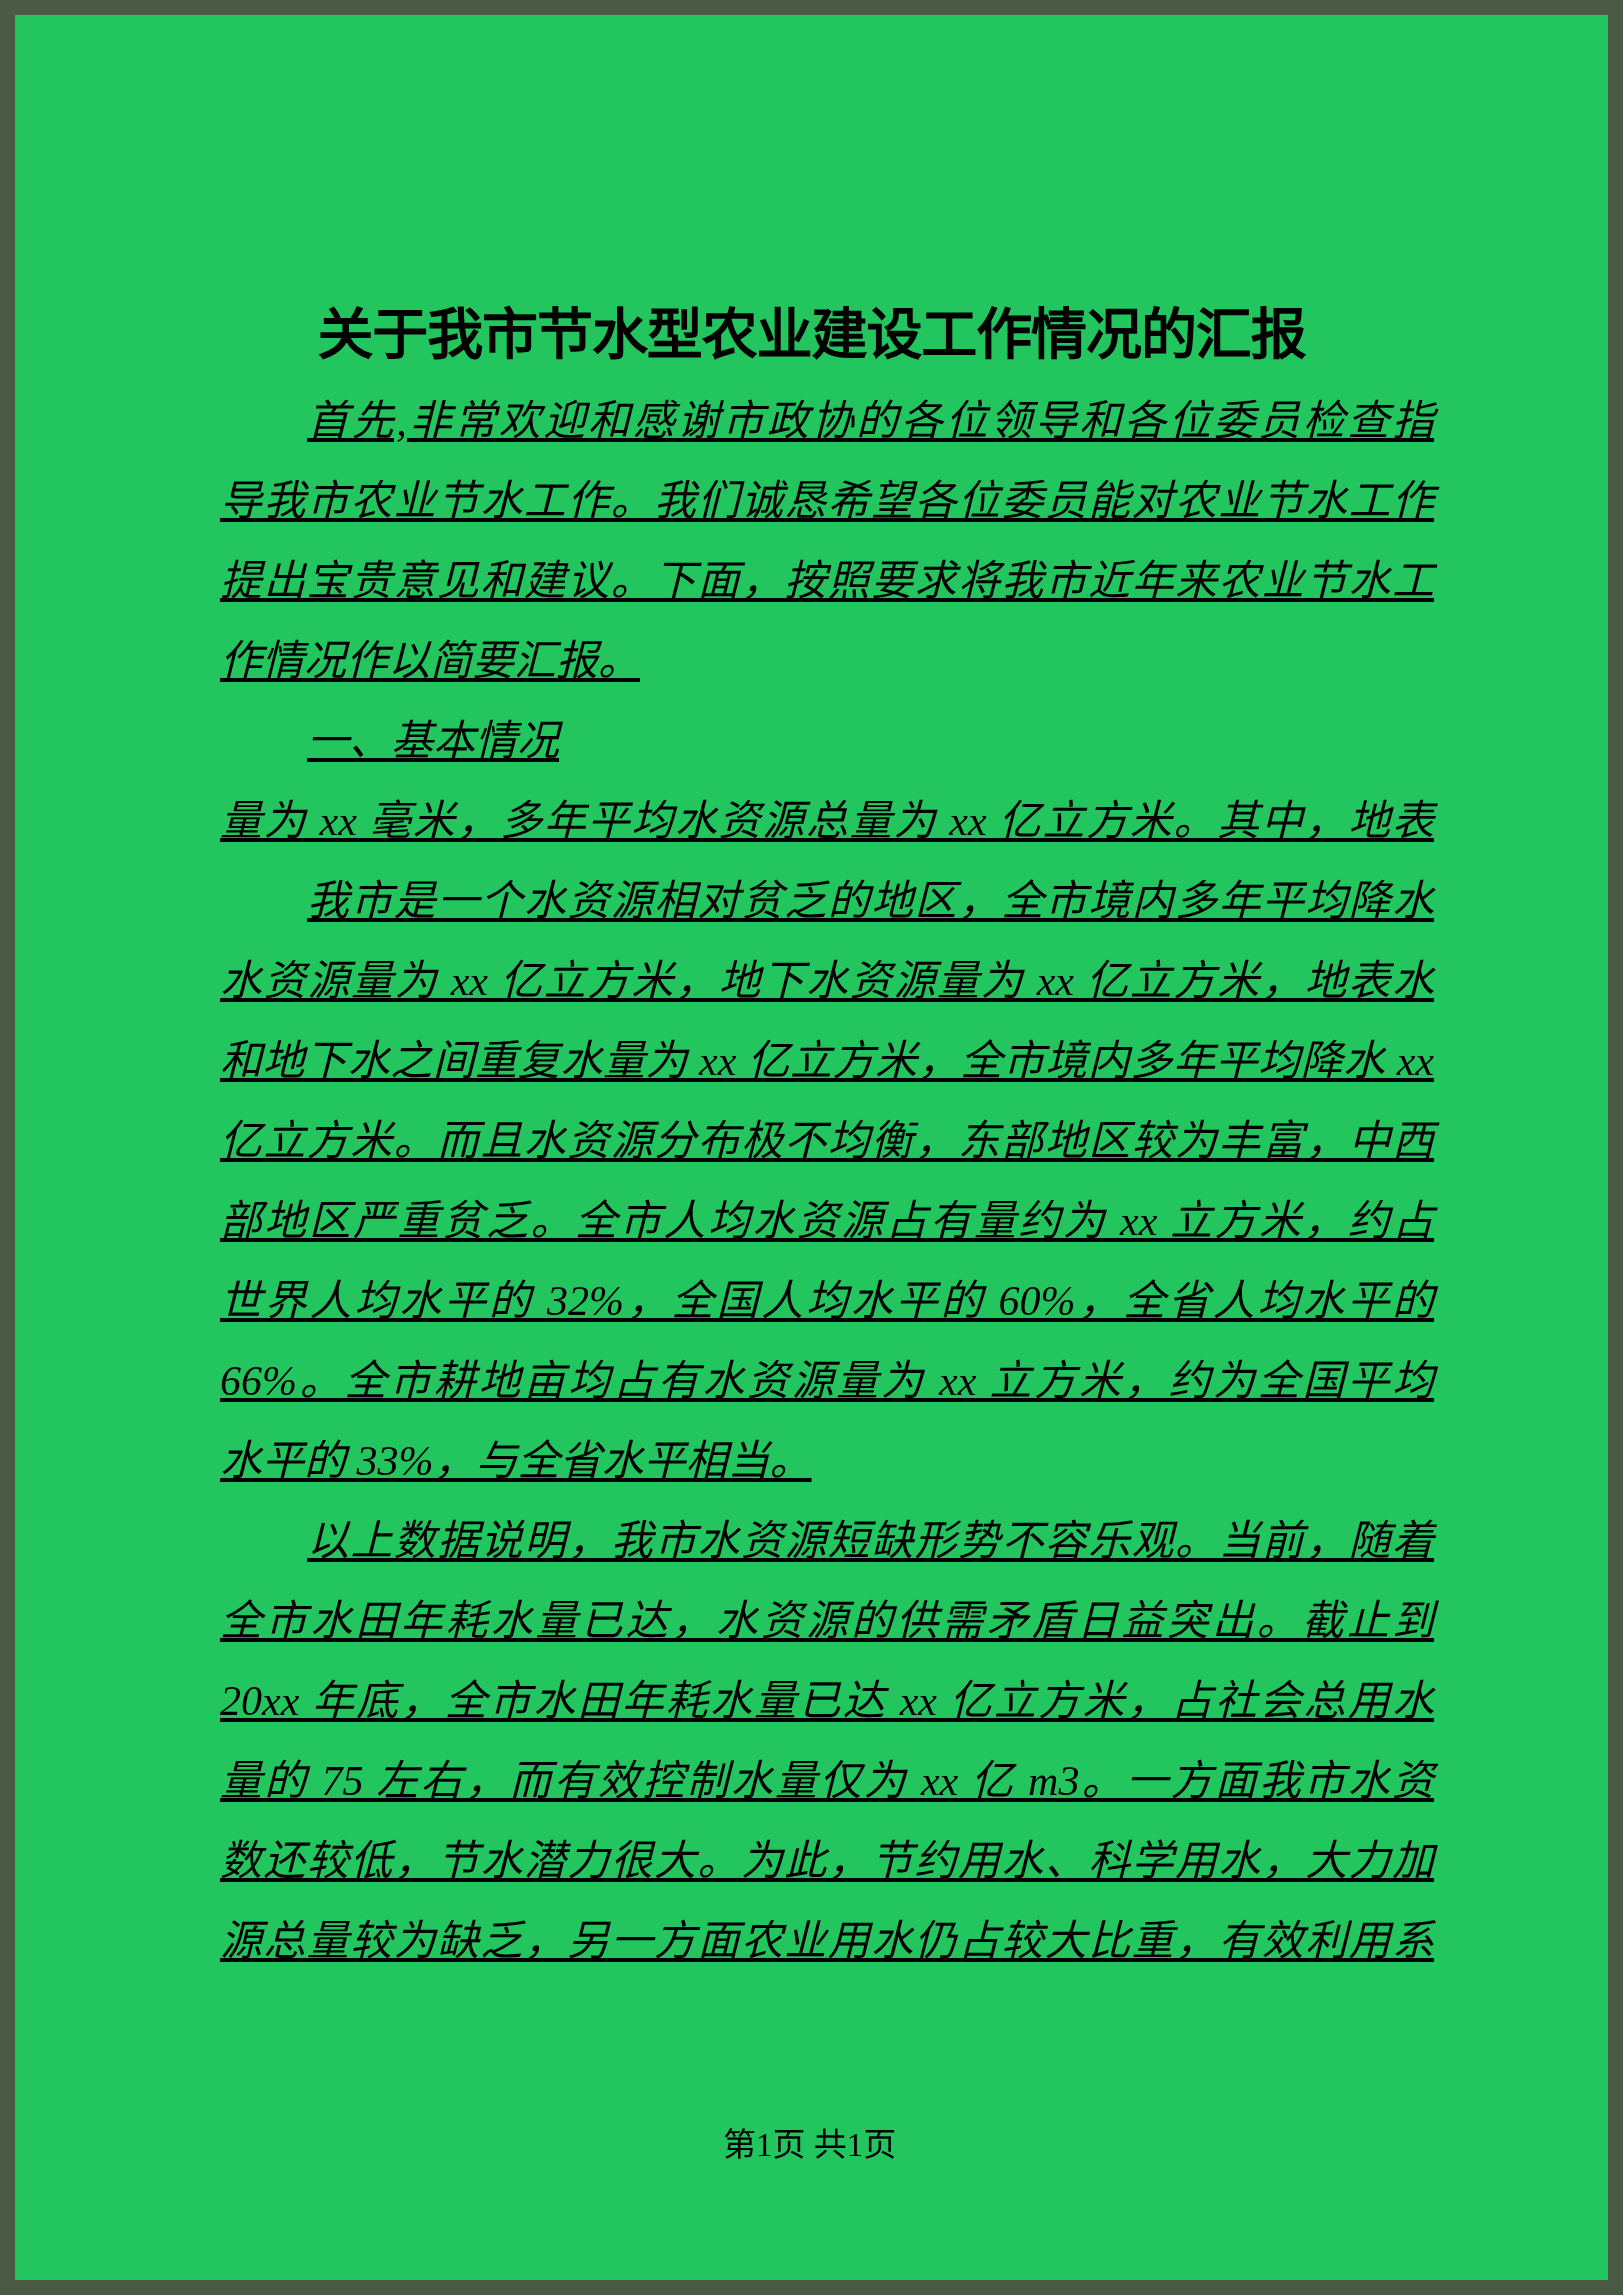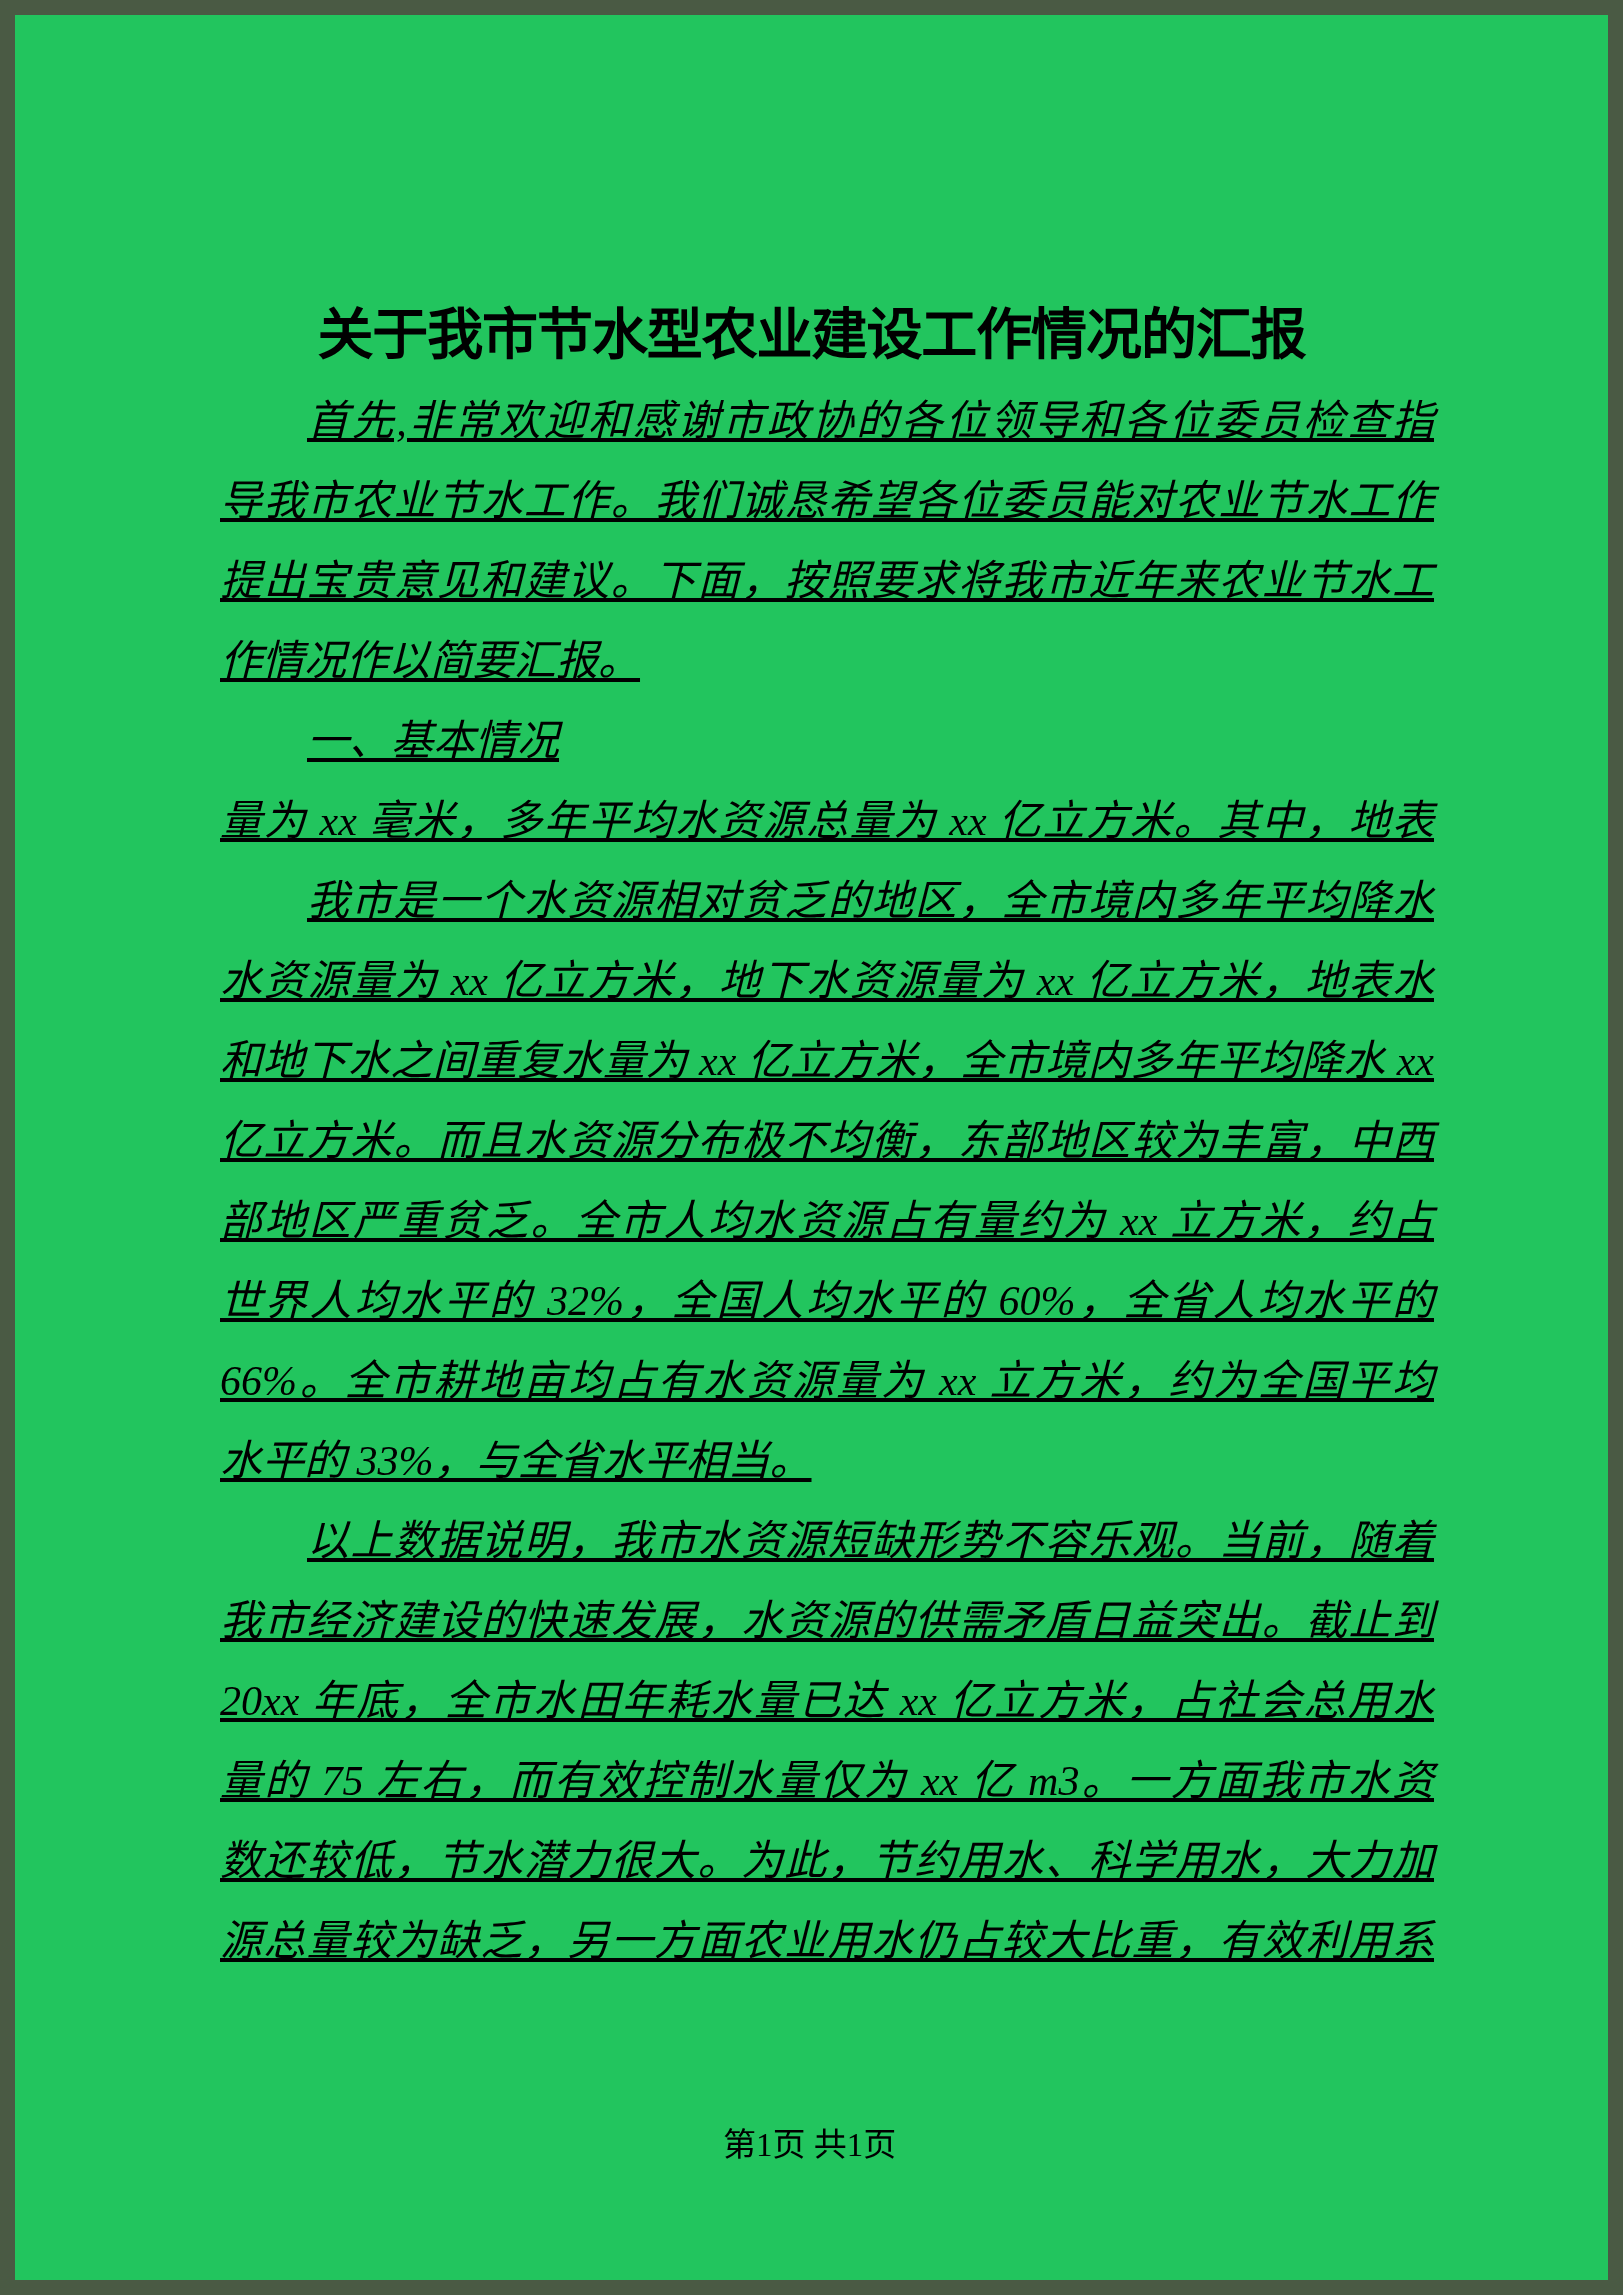--- a/index.html
+++ b/index.html
@@ -86,21 +86,21 @@
       <div class="line">和地下水之间重复水量为 xx 亿立方米，全市境内多年平均降水 xx</div>
       <div class="line">亿立方米。而且水资源分布极不均衡，东部地区较为丰富，中西</div>
       <div class="line">部地区严重贫乏。全市人均水资源占有量约为 xx 立方米，约占</div>
       <div class="line">世界人均水平的 32%，全国人均水平的 60%，全省人均水平的</div>
       <div class="line">66%。全市耕地亩均占有水资源量为 xx 立方米，约为全国平均</div>
       <div class="line last">水平的 33%，与全省水平相当。</div>
     </div>
 
     <div>
       <div class="line indent">以上数据说明，我市水资源短缺形势不容乐观。当前，随着</div>
-      <div class="line">我市经济建设的快速发展，水资源的供需矛盾日益突出。截止到</div>
+      <div class="line">全市水田年耗水量已达，水资源的供需矛盾日益突出。截止到</div>
       <div class="line">20xx 年底，全市水田年耗水量已达 xx 亿立方米，占社会总用水</div>
       <div class="line">量的 75 左右，而有效控制水量仅为 xx 亿 m3。一方面我市水资</div>
       <div class="line">数还较低，节水潜力很大。为此，节约用水、科学用水，大力加</div>
       <div class="line">源总量较为缺乏，另一方面农业用水仍占较大比重，有效利用系</div>
     </div>
 
   </div>
 
   <div class="page-footer">
     <span>第1页 共1页</span>

